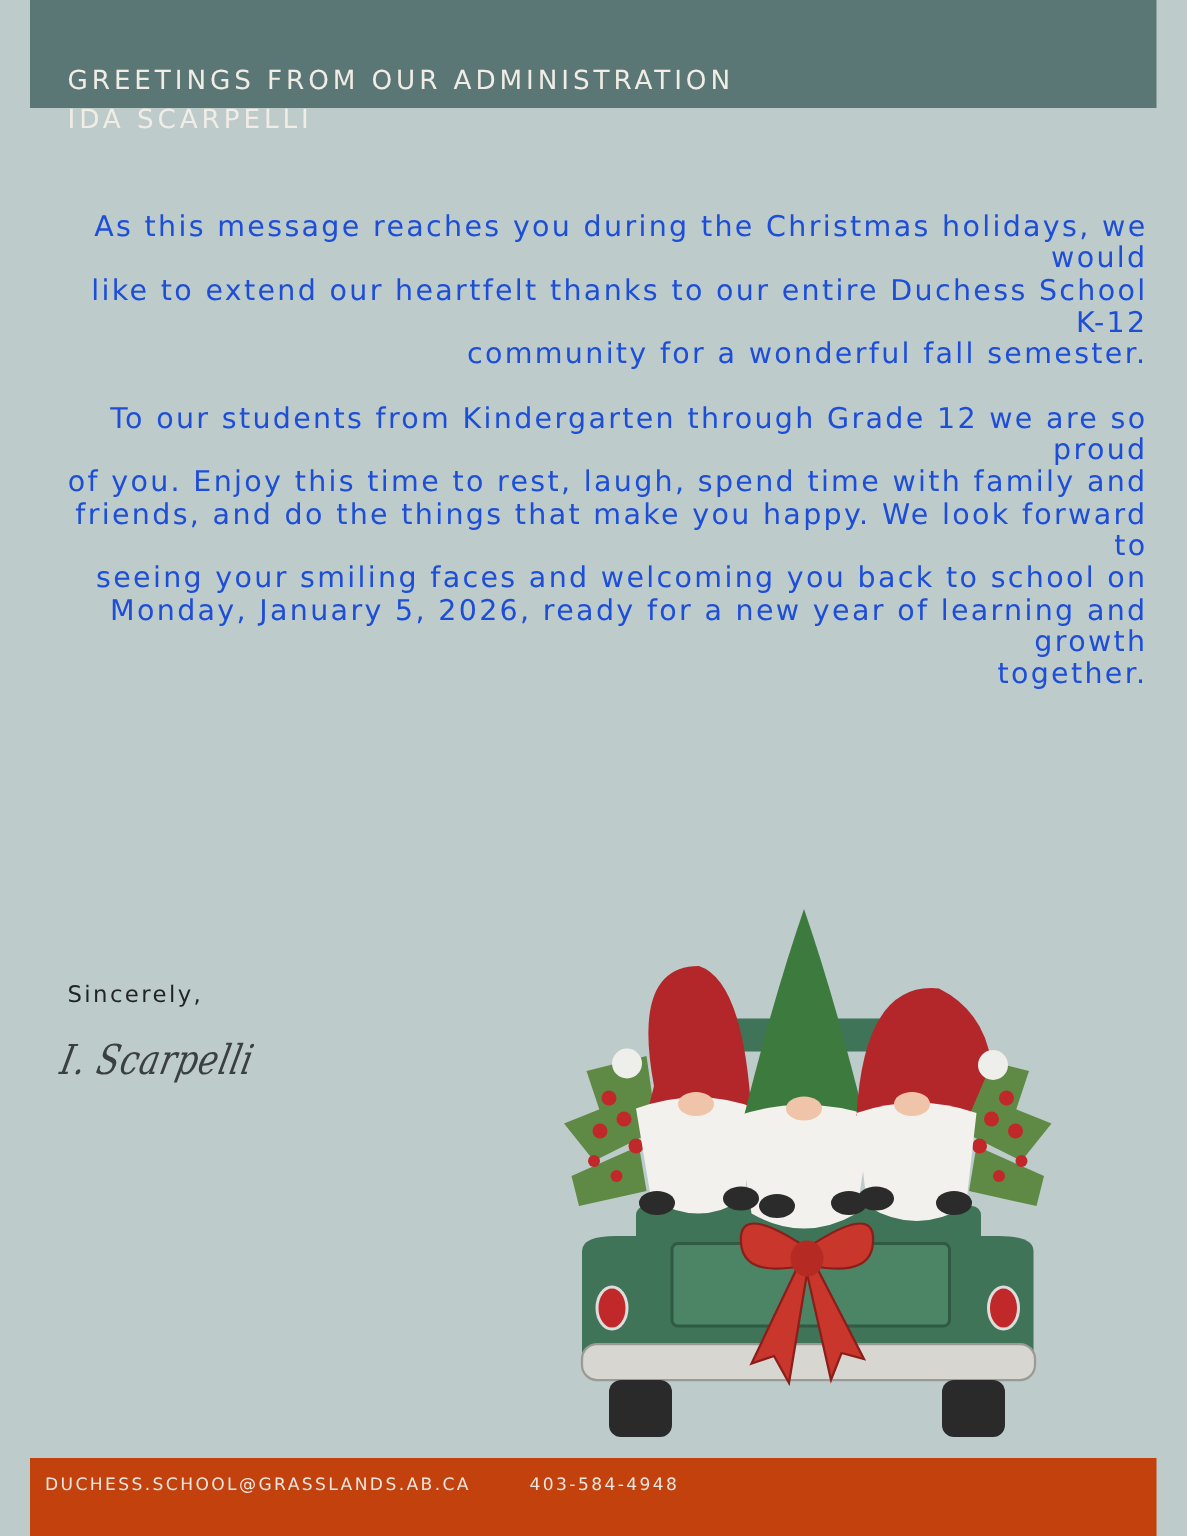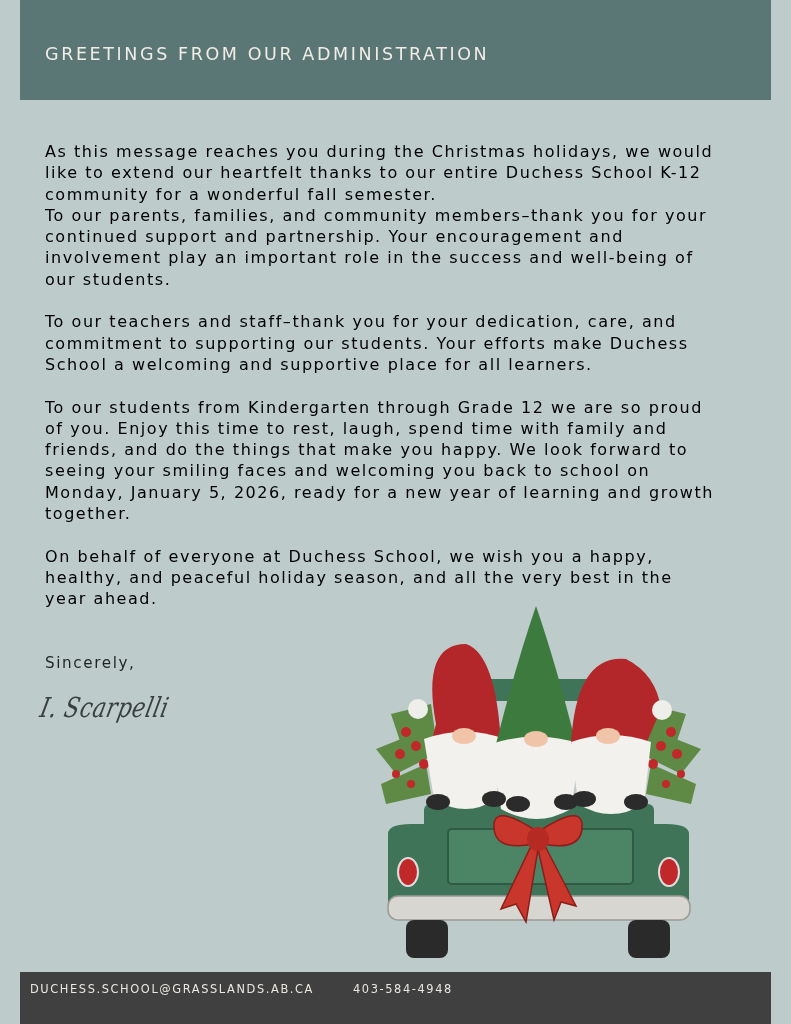--- a/index.html
+++ b/index.html
@@ -4,39 +4,40 @@
   <style>
     * { margin: 0; padding: 0; box-sizing: border-box; }
     html, body { width: 791px; height: 1024px; overflow: hidden; }
     body {
       background: #bdcbca;
       font-family: "DejaVu Sans", sans-serif;
       color: #1f2424;
       position: relative;
     }
     .header {
-      position: absolute; left: 20px; top: 0; width: 751px; height: 100px;
+      position: absolute; left: 20px; top: 0; width: 751px; height: 72px;
       background: #5a7775;
       padding: 41px 0 0 25px;
     }
     .header .line {
       color: #f1ece6;
       font-family: "DejaVu Sans", sans-serif;
       font-size: 17.5px;
       letter-spacing: 2.6px;
       line-height: 26px;
       font-weight: 400;
       white-space: nowrap;
     }
     .body-text {
       position: absolute; left: 45px; top: 141px; width: 720px;
-      font-size: 16px;
+      font-size: 19px;
       letter-spacing: 1.55px;
       line-height: 21.3px;
-      color: #000000;
+      color: #1d4ed8;
+      text-align: right;
     }
     .body-text p { margin: 0; white-space: pre-line; }
     .body-text p.gap { margin-top: 21.3px; }
     .closing {
       position: absolute; left: 45px; top: 653px;
       font-size: 15.2px; letter-spacing: 1.6px; line-height: 21px; text-align: center;
     }
     .signature {
       position: absolute; left: 44px; top: 692px;
       font-family: "DejaVu Serif", serif;
@@ -46,60 +47,51 @@
       letter-spacing: 0.5px;
       transform: skewX(-12deg) scaleY(1.25);
       transform-origin: left top;
       font-weight: 300;
     }
     .illustration {
       position: absolute; left: 366px; top: 604px; width: 345px; height: 356px;
     }
     .footer {
       position: absolute; left: 20px; top: 972px; width: 751px; height: 52px;
-      background: #404040;
+      background: #c2410c;
       display: flex; align-items: flex-start;
       padding-top: 10px;
       padding-left: 10px;
       color: #ebe6e0;
       font-size: 11.4px;
       letter-spacing: 1.6px;
       white-space: nowrap;
     }
     .footer span { display: inline-block; }
     .footer .email { width: 323px; }
     .footer .phone { width: 132px; }
   </style>
 </head>
 <body>
 
 <div class="header">
   <div class="line">GREETINGS FROM OUR ADMINISTRATION</div>
+  <div class="line">IDA SCARPELLI</div>
 </div>
 
 <div class="body-text">
   <p>As this message reaches you during the Christmas holidays, we would
 like to extend our heartfelt thanks to our entire Duchess School K-12
 community for a wonderful fall semester.</p>
-  <p>To our parents, families, and community members–thank you for your
-continued support and partnership. Your encouragement and
-involvement play an important role in the success and well-being of
-our students.</p>
-  <p class="gap">To our teachers and staff–thank you for your dedication, care, and
-commitment to supporting our students. Your efforts make Duchess
-School a welcoming and supportive place for all learners.</p>
   <p class="gap">To our students from Kindergarten through Grade 12 we are so proud
 of you. Enjoy this time to rest, laugh, spend time with family and
 friends, and do the things that make you happy. We look forward to
 seeing your smiling faces and welcoming you back to school on
 Monday, January 5, 2026, ready for a new year of learning and growth
 together.</p>
-  <p class="gap">On behalf of everyone at Duchess School, we wish you a happy,
-healthy, and peaceful holiday season, and all the very best in the
-year ahead.</p>
 </div>
 
 <div class="closing">Sincerely,</div>
 <div class="signature">I. Scarpelli</div>
 
 <div class="illustration">
   <svg width="345" height="356" viewBox="0 0 345 356" xmlns="http://www.w3.org/2000/svg">
 
     <rect x="118" y="75" width="110" height="22" rx="6" fill="#3f7458"></rect>
 

